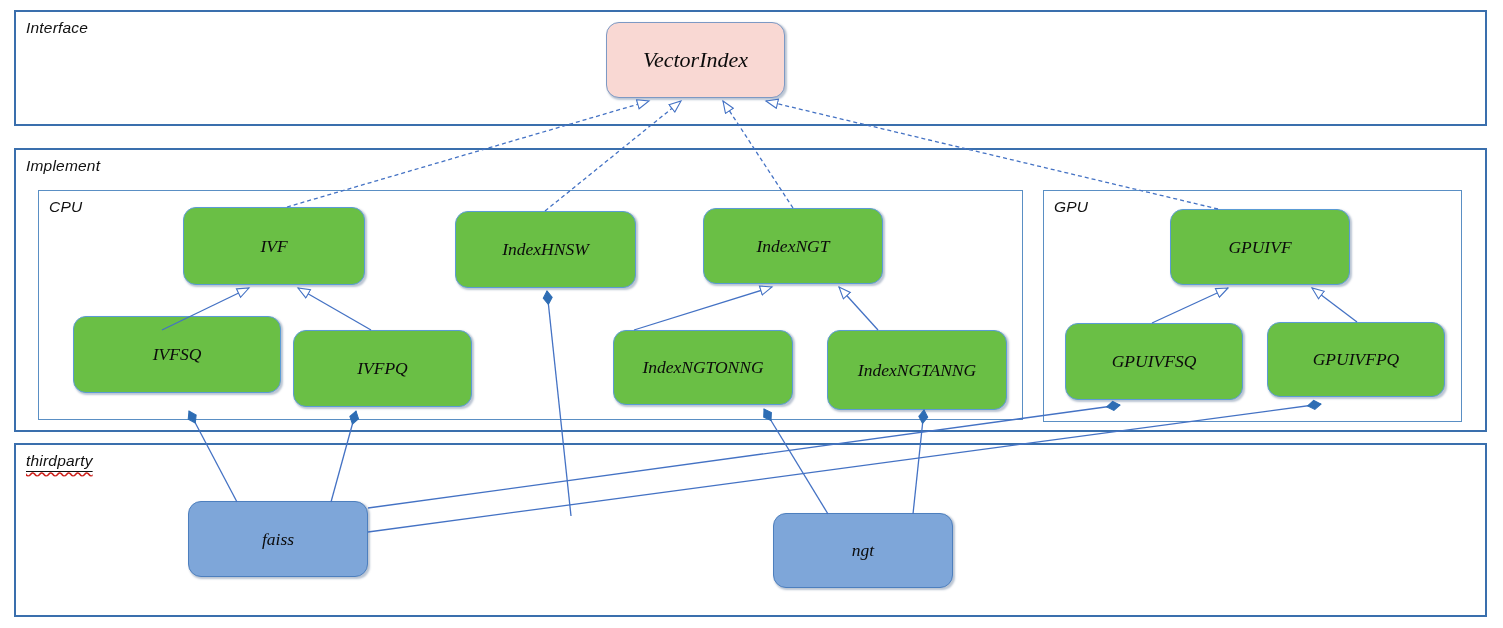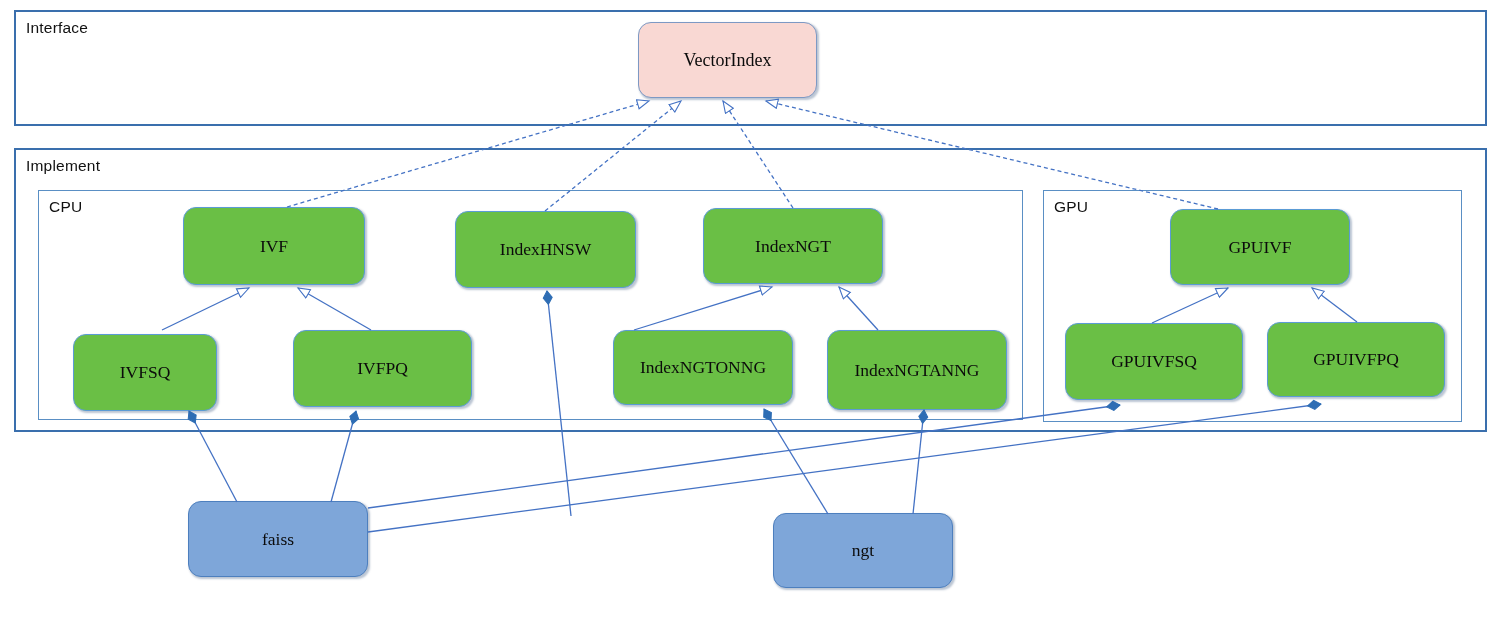--- a/index.html
+++ b/index.html
@@ -1,18 +1,18 @@
 <!DOCTYPE html>
 <html style="--class-fill: #6abf45; --class-border: #5b9bd5; --interface-fill: #f9d8d3; --interface-border: #7d99c4; --library-fill: #7ea6d9; --library-border: #4d7fbe; --line: #4472c4; --container-border: #3a6fad; --inner-container-border: #5a8fc4; --spellcheck: #cc1f1a;"><head>
 <meta charset="utf-8">
 <style>
   html,body { margin:0; padding:0; background:#ffffff; }
   .stage {
     position:relative; width:1503px; height:628px; background:#ffffff;
-    font-family:"Liberation Sans", sans-serif; overflow:hidden;
+    font-family:"Liberation Sans", sans-serif; overflow:hidden;font-style:italic;
   }
   
   .container {
     position:absolute; background:transparent; box-sizing:border-box;
     border:2px solid var(--container-border,#3a6fad);
   }
   .container.inner { border-width:1.5px; border-color:var(--inner-container-border,#5a8fc4); }
   .container-label {
     position:absolute; top:7px; left:10px; font-size:15.5px; color:#111;
     letter-spacing:0.2px;
@@ -20,21 +20,21 @@
   .tp-label { text-decoration: underline wavy var(--spellcheck,#cc1f1a); text-underline-offset:5px; }
   .tp-inner { text-decoration: underline solid #111; }
   
   .node {
     position:absolute; box-sizing:border-box; border-radius:13px;
     display:flex; align-items:center; justify-content:center;
     font-family:"Liberation Serif", serif; font-size:17.5px; color:#0b0b0b;
     box-shadow:1.5px 1.5px 2px rgba(60,90,130,0.35);
   }
   .node.green { background:var(--class-fill,#6abf45); border:1.5px solid var(--class-border,#5b9bd5); }
-  .node.pink  { background:var(--interface-fill,#f9d8d3); border:1.5px solid var(--interface-border,#7d99c4); font-size:18px;margin-left:32px; }
+  .node.pink  { background:var(--interface-fill,#f9d8d3); border:1.5px solid var(--interface-border,#7d99c4); font-size:22px; }
   .node.blue  { background:var(--library-fill,#7ea6d9); border:1.5px solid var(--library-border,#4d7fbe); }
   
   svg.edges { position:absolute; left:0; top:0; pointer-events:none; }
 </style>
 </head>
 <body>
 
 <div class="stage">
 
   <div class="container" style="left:14px; top:10px; width:1473px; height:116px;">
@@ -46,20 +46,23 @@
   </div>
 
   <div class="container inner" style="left:38px; top:190px; width:985px; height:230px;">
     <span class="container-label">CPU</span>
   </div>
 
   <div class="container inner" style="left:1043px; top:190px; width:419px; height:232px;padding-left:22px;">
     <span class="container-label">GPU</span>
   </div>
 
+  <div class="container" style="left:14px; top:443px; width:1473px; height:174px;">
+    <span class="container-label tp-label"><span class="tp-inner">thirdparty</span></span>
+  </div>
 
   <div class="node pink" style="left:606px; top:22px; width:179px; height:76px;">
     <span>VectorIndex</span>
   </div>
 
   <div class="node green" style="left:455px; top:211px; width:181px; height:77px;">
     <span>IndexHNSW</span>
   </div>
 
   <div class="node green" style="left:183px; top:207px; width:182px; height:78px;">
@@ -67,21 +70,21 @@
   </div>
 
   <div class="node green" style="left:703px; top:208px; width:180px; height:76px;">
     <span>IndexNGT</span>
   </div>
 
   <div class="node green" style="left:1170px; top:209px; width:180px; height:76px;">
     <span>GPUIVF</span>
   </div>
 
-  <div class="node green" style="left:73px; top:334px; width:144px; height:77px;">
+  <div class="node green" style="left:73px; top:316px; width:208px; height:77px;">
     <span>IVFSQ</span>
   </div>
 
   <div class="node green" style="left:293px; top:330px; width:179px; height:77px;">
     <span>IVFPQ</span>
   </div>
 
   <div class="node green" style="left:613px; top:330px; width:180px; height:75px;">
     <span>IndexNGTONNG</span>
   </div>

